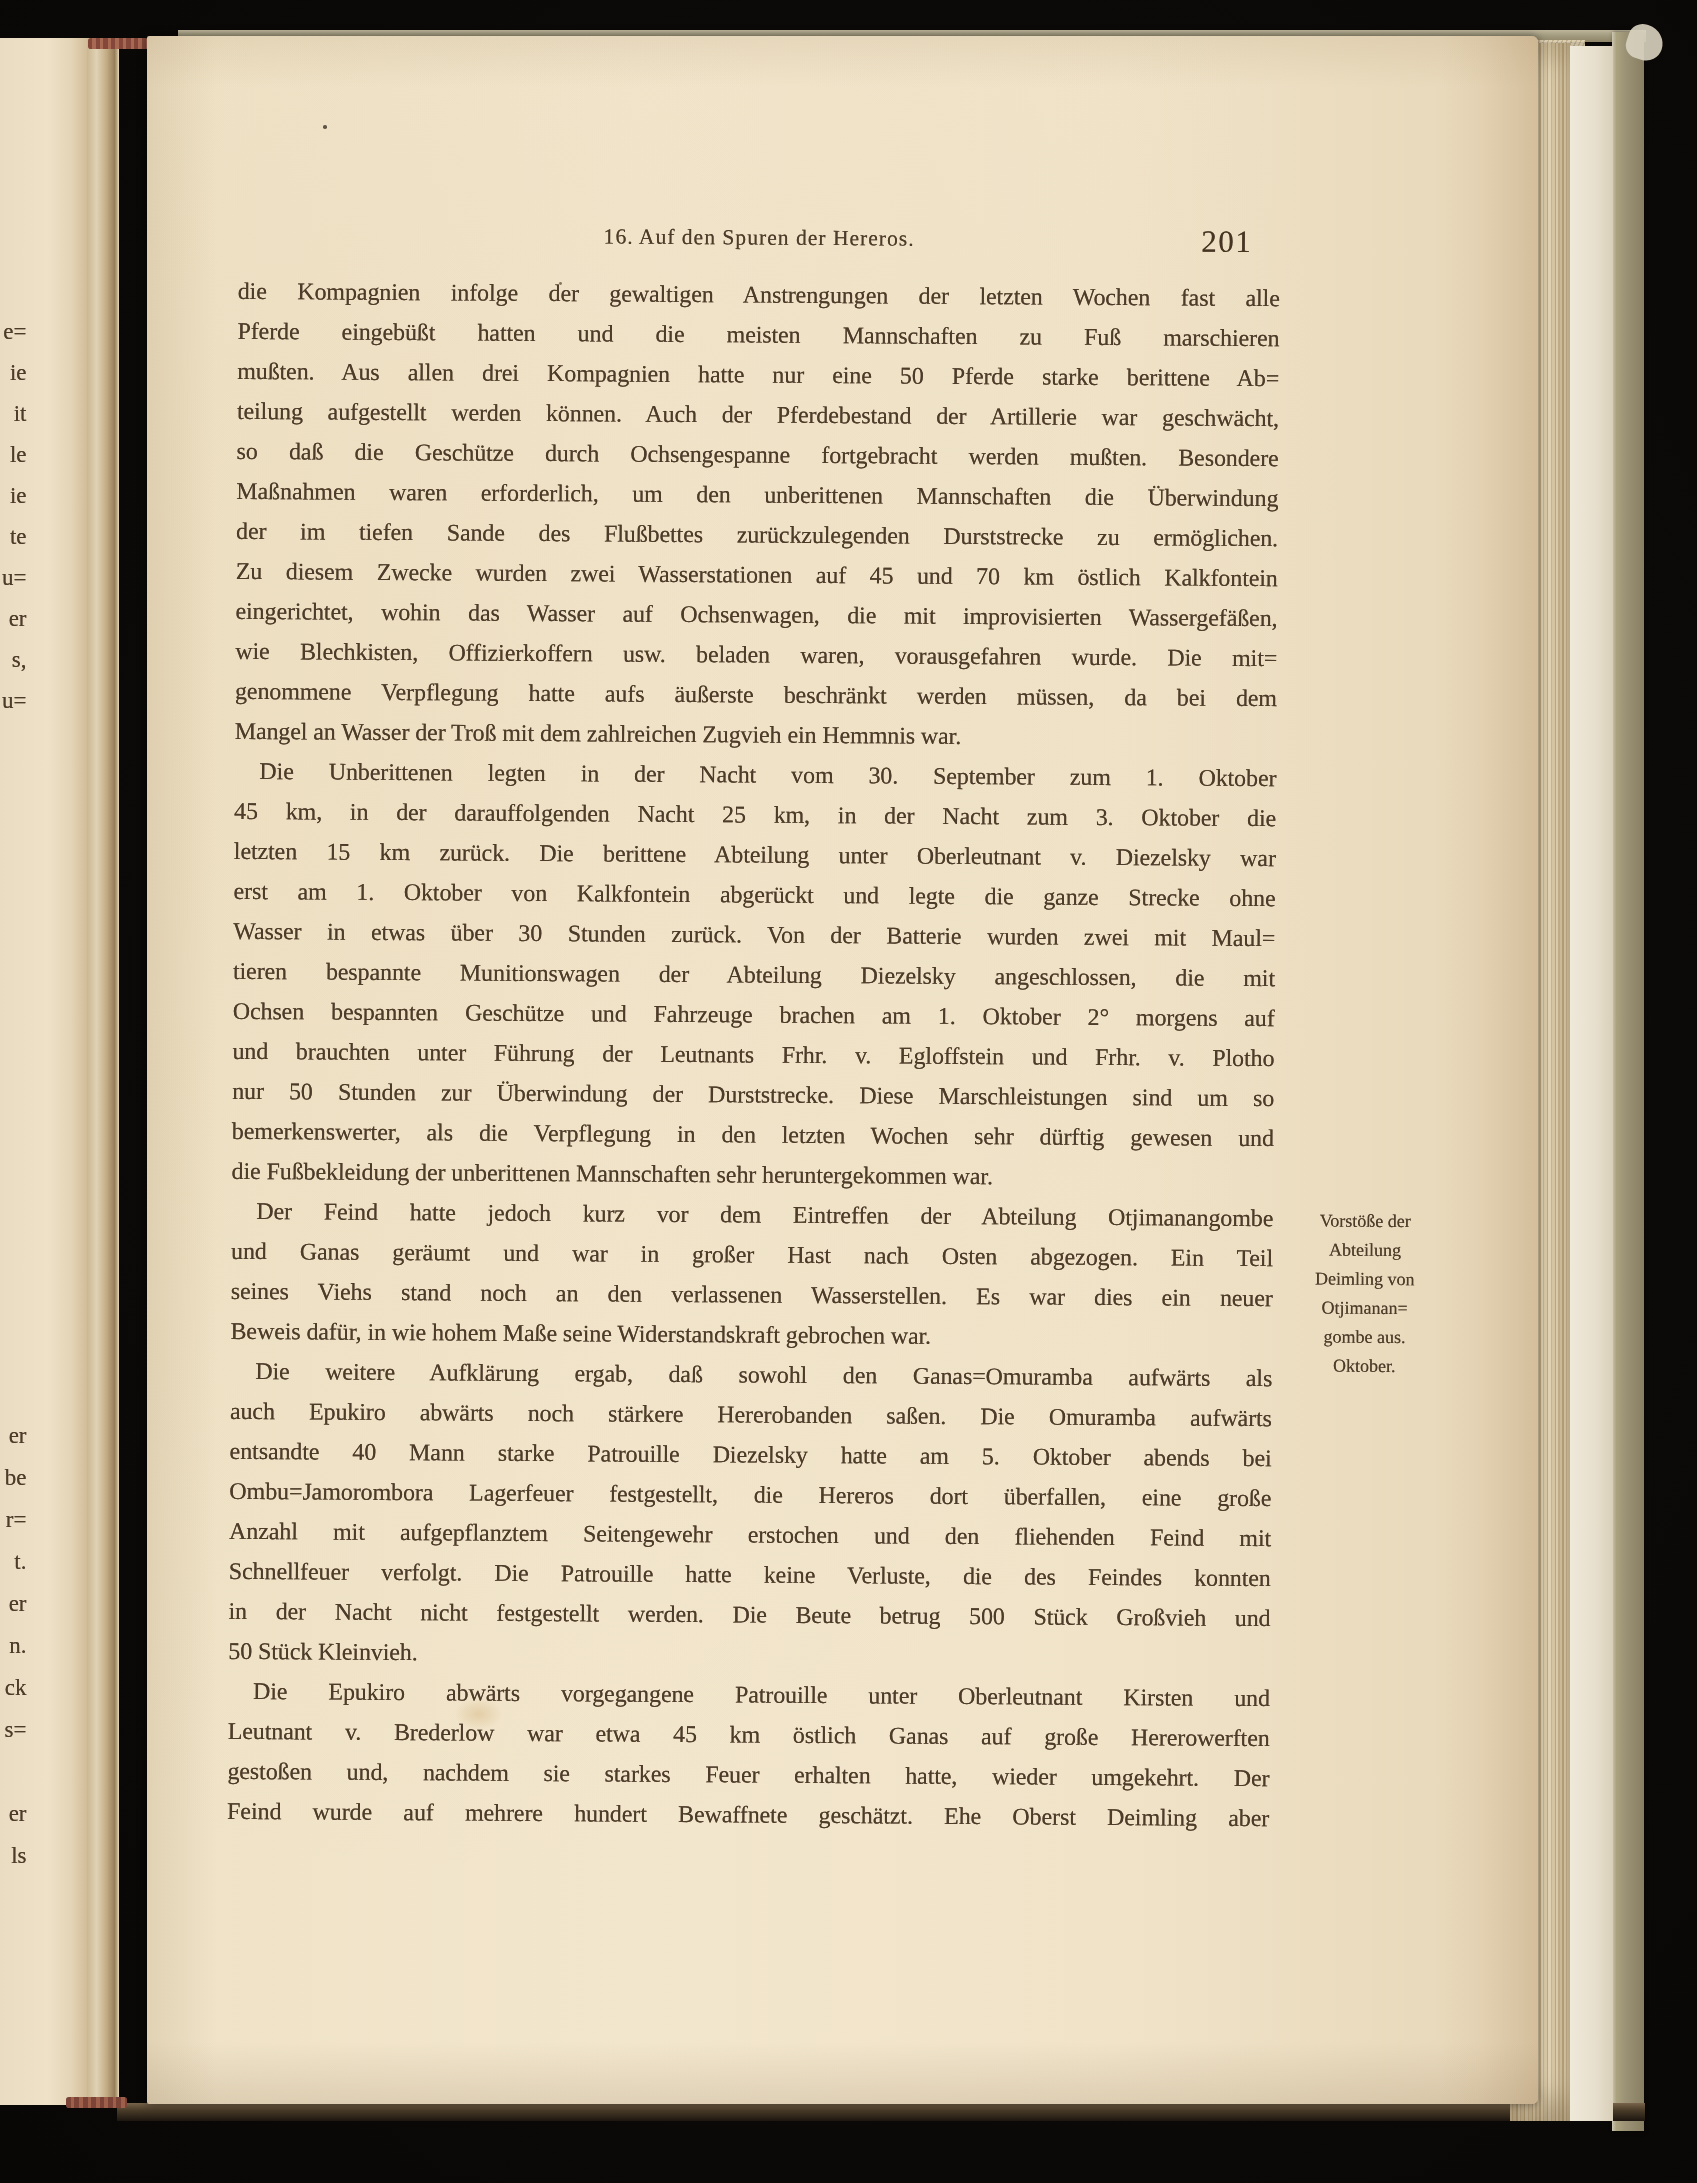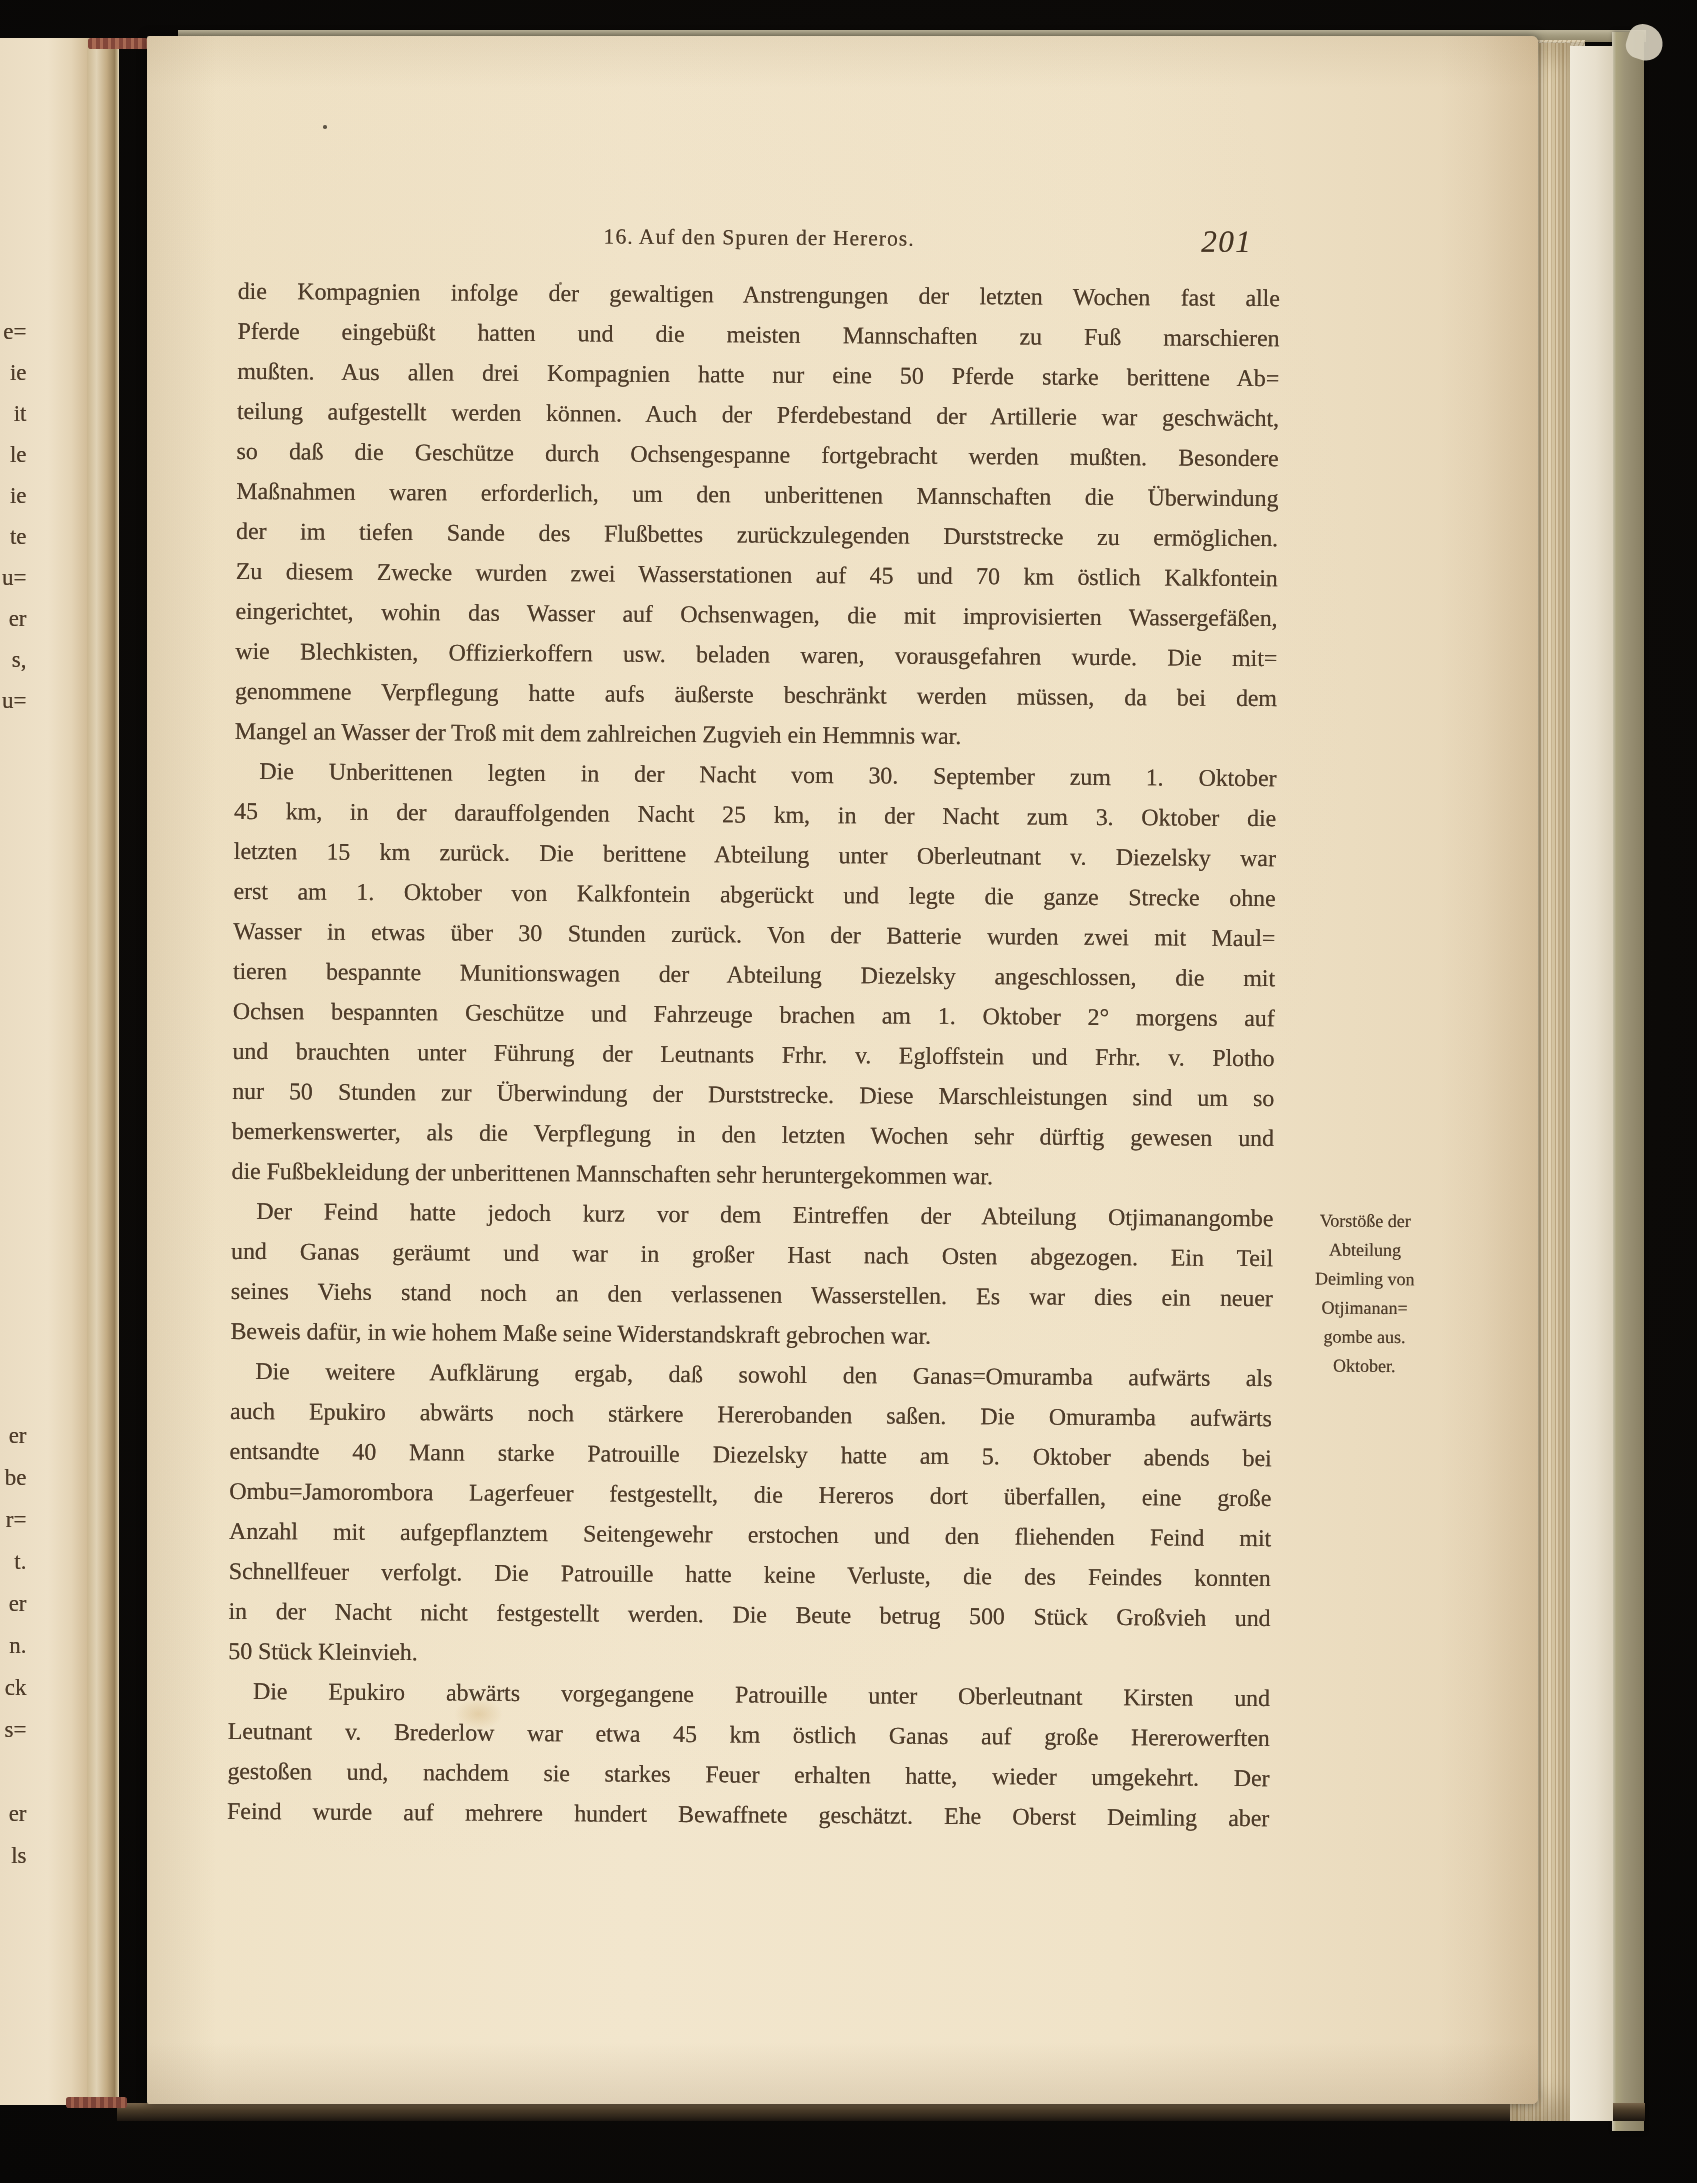--- a/index.html
+++ b/index.html
@@ -54,21 +54,21 @@
   .speck2{left:412px;top:246px;width:2.8px;height:2.8px;border-radius:50%;background:#5a4836;opacity:.7;}
   .stain{left:307px;top:1662px;width:49px;height:32px;border-radius:50%;
          background:radial-gradient(ellipse,rgba(195,155,85,.30),rgba(0,0,0,0) 70%);}
 
   
   .headrow{left:91px;top:180px;width:1042px;height:35px;}
   .headtitle{left:0;top:5.6px;width:100%;text-align:center;position:absolute;
              font-size:21.6px;color:#4e3c2a;letter-spacing:1px;
              text-shadow:0 0 0.3px rgba(78,60,42,.8);}
   .pagenum{right:28px;top:1.4px;position:absolute;font-size:31px;color:#463523;
-             letter-spacing:1.4px;text-shadow:0 0 0.3px rgba(70,53,35,.7);font-style:italic;}
+             letter-spacing:1.4px;text-shadow:0 0 0.3px rgba(70,53,35,.7);}
 
   .bodytext{left:91px;top:235px;width:1042px;height:1578px;
             font-size:24px;line-height:40px;color:#4e3c2a;letter-spacing:-0.1px;
             text-shadow:0 0 0.4px rgba(78,60,42,.85);}
   .bodytext .line{position:relative;height:40px;text-align:justify;text-align-last:justify;overflow:visible;white-space:normal;}
   .bodytext .line.end{text-align-last:left;}
   .bodytext .line.indent{text-indent:25px;}
 
   .marginnote{left:1151px;top:1163px;width:148px;font-size:18px;line-height:29px;
               color:#4e3c2a;text-align:center;text-shadow:0 0 0.3px rgba(78,60,42,.8);}

